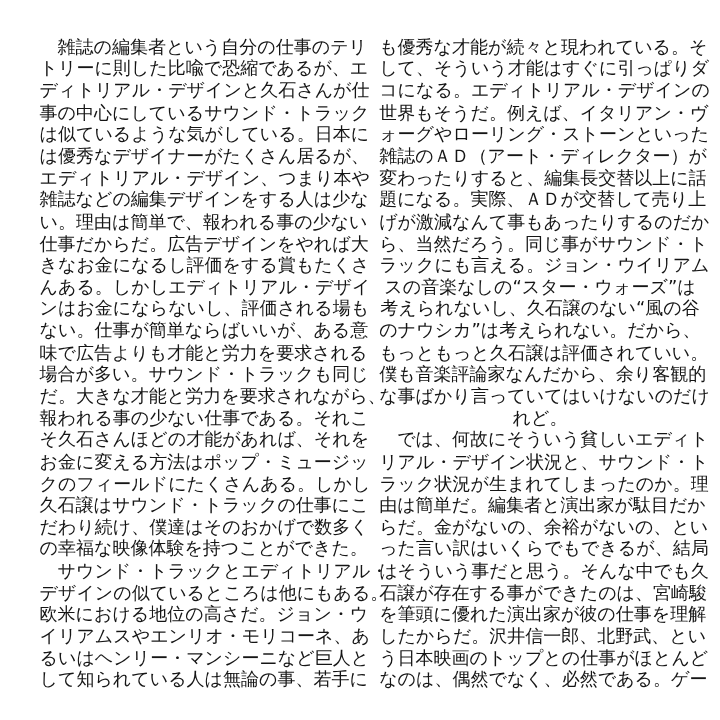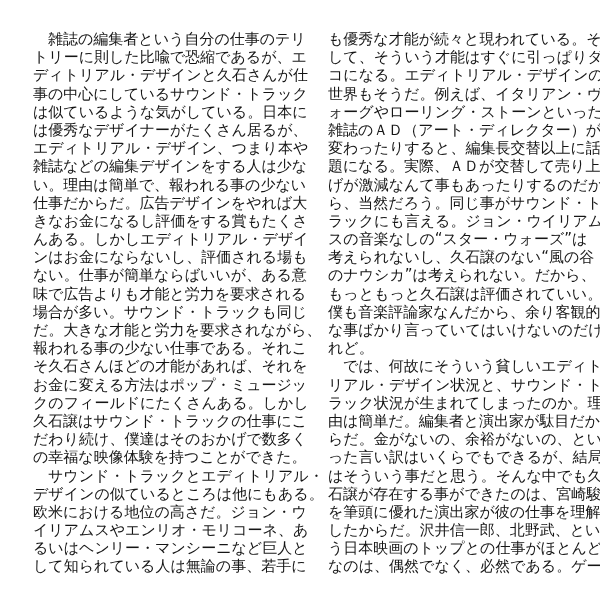--- a/index.html
+++ b/index.html
@@ -20,24 +20,25 @@
     position: absolute;
     top: 30px;
     width: 268px;
     font-size: 15px;
     line-height: 18.2px;
     letter-spacing: 0px;
     white-space: pre;
     text-rendering: optimizeLegibility;
   }
   .col-left  { left: 33px; }
-  .col-right { left: 328px; }
+  .col-right { left: 316px; }
   .line {
     height: 18.2px;
     overflow: visible;
+    text-align: center;
   }
 </style>
 </head>
 <body>
 
 <div class="page">
   <div class="text-column col-left"><div class="line">　雑誌の編集者という自分の仕事のテリ</div><div class="line">トリーに則した比喩で恐縮であるが、エ</div><div class="line">ディトリアル・デザインと久石さんが仕</div><div class="line">事の中心にしているサウンド・トラック</div><div class="line">は似ているような気がしている。日本に</div><div class="line">は優秀なデザイナーがたくさん居るが、</div><div class="line">エディトリアル・デザイン、つまり本や</div><div class="line">雑誌などの編集デザインをする人は少な</div><div class="line">い。理由は簡単で、報われる事の少ない</div><div class="line">仕事だからだ。広告デザインをやれば大</div><div class="line">きなお金になるし評価をする賞もたくさ</div><div class="line">んある。しかしエディトリアル・デザイ</div><div class="line">ンはお金にならないし、評価される場も</div><div class="line">ない。仕事が簡単ならばいいが、ある意</div><div class="line">味で広告よりも才能と労力を要求される</div><div class="line">場合が多い。サウンド・トラックも同じ</div><div class="line">だ。大きな才能と労力を要求されながら、</div><div class="line">報われる事の少ない仕事である。それこ</div><div class="line">そ久石さんほどの才能があれば、それを</div><div class="line">お金に変える方法はポップ・ミュージッ</div><div class="line">クのフィールドにたくさんある。しかし</div><div class="line">久石譲はサウンド・トラックの仕事にこ</div><div class="line">だわり続け、僕達はそのおかげで数多く</div><div class="line">の幸福な映像体験を持つことができた。</div><div class="line">　サウンド・トラックとエディトリアル・</div><div class="line">デザインの似ているところは他にもある。</div><div class="line">欧米における地位の高さだ。ジョン・ウ</div><div class="line">イリアムスやエンリオ・モリコーネ、あ</div><div class="line">るいはヘンリー・マンシーニなど巨人と</div><div class="line">して知られている人は無論の事、若手に</div></div>
   <div class="text-column col-right"><div class="line">も優秀な才能が続々と現われている。そ</div><div class="line">して、そういう才能はすぐに引っぱりダ</div><div class="line">コになる。エディトリアル・デザインの</div><div class="line">世界もそうだ。例えば、イタリアン・ヴ</div><div class="line">ォーグやローリング・ストーンといった</div><div class="line">雑誌のＡＤ（アート・ディレクター）が</div><div class="line">変わったりすると、編集長交替以上に話</div><div class="line">題になる。実際、ＡＤが交替して売り上</div><div class="line">げが激減なんて事もあったりするのだか</div><div class="line">ら、当然だろう。同じ事がサウンド・ト</div><div class="line">ラックにも言える。ジョン・ウイリアム</div><div class="line">スの音楽なしの“スター・ウォーズ”は</div><div class="line">考えられないし、久石譲のない“風の谷</div><div class="line">のナウシカ”は考えられない。だから、</div><div class="line">もっともっと久石譲は評価されていい。</div><div class="line">僕も音楽評論家なんだから、余り客観的</div><div class="line">な事ばかり言っていてはいけないのだけ</div><div class="line">れど。</div><div class="line">　では、何故にそういう貧しいエディト</div><div class="line">リアル・デザイン状況と、サウンド・ト</div><div class="line">ラック状況が生まれてしまったのか。理</div><div class="line">由は簡単だ。編集者と演出家が駄目だか</div><div class="line">らだ。金がないの、余裕がないの、とい</div><div class="line">った言い訳はいくらでもできるが、結局</div><div class="line">はそういう事だと思う。そんな中でも久</div><div class="line">石譲が存在する事ができたのは、宮崎駿</div><div class="line">を筆頭に優れた演出家が彼の仕事を理解</div><div class="line">したからだ。沢井信一郎、北野武、とい</div><div class="line">う日本映画のトップとの仕事がほとんど</div><div class="line">なのは、偶然でなく、必然である。ゲー</div></div>
 </div>
 

